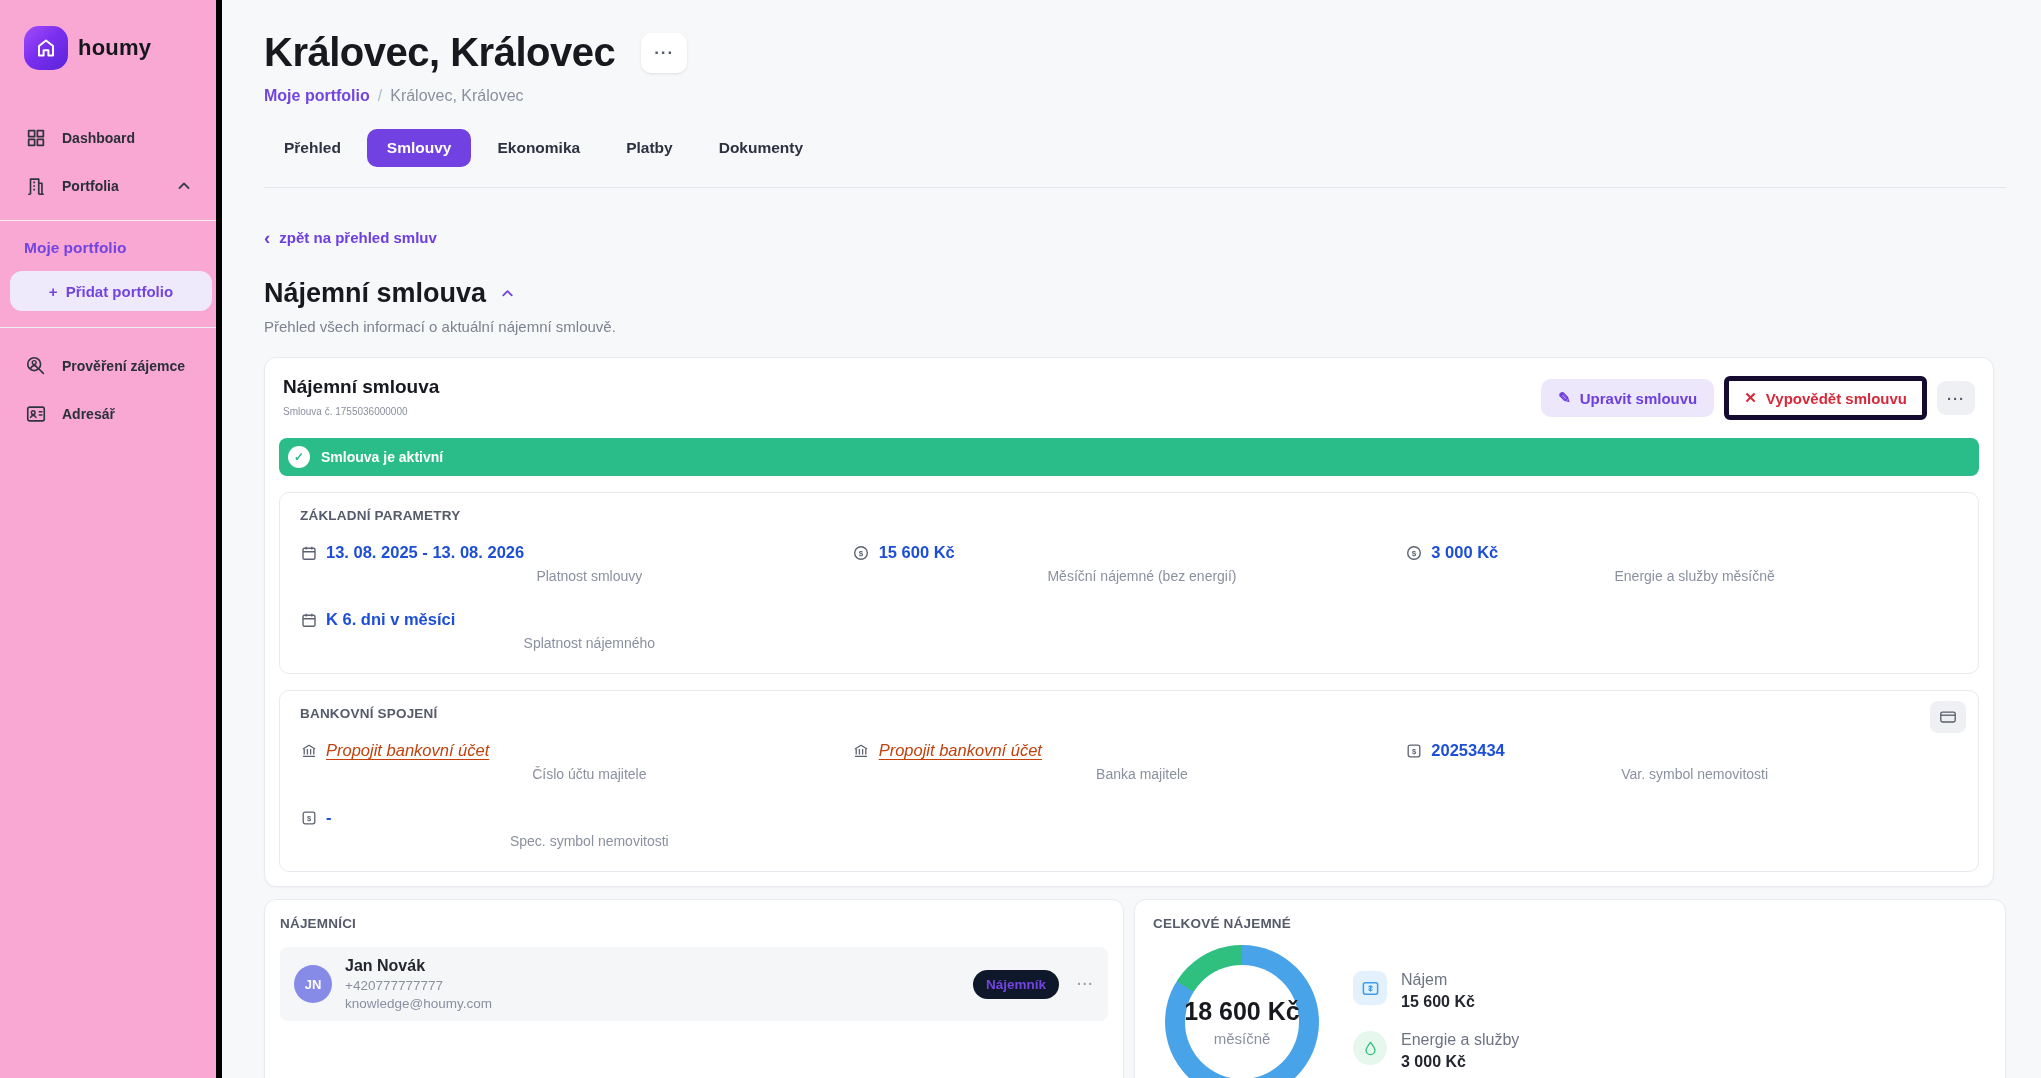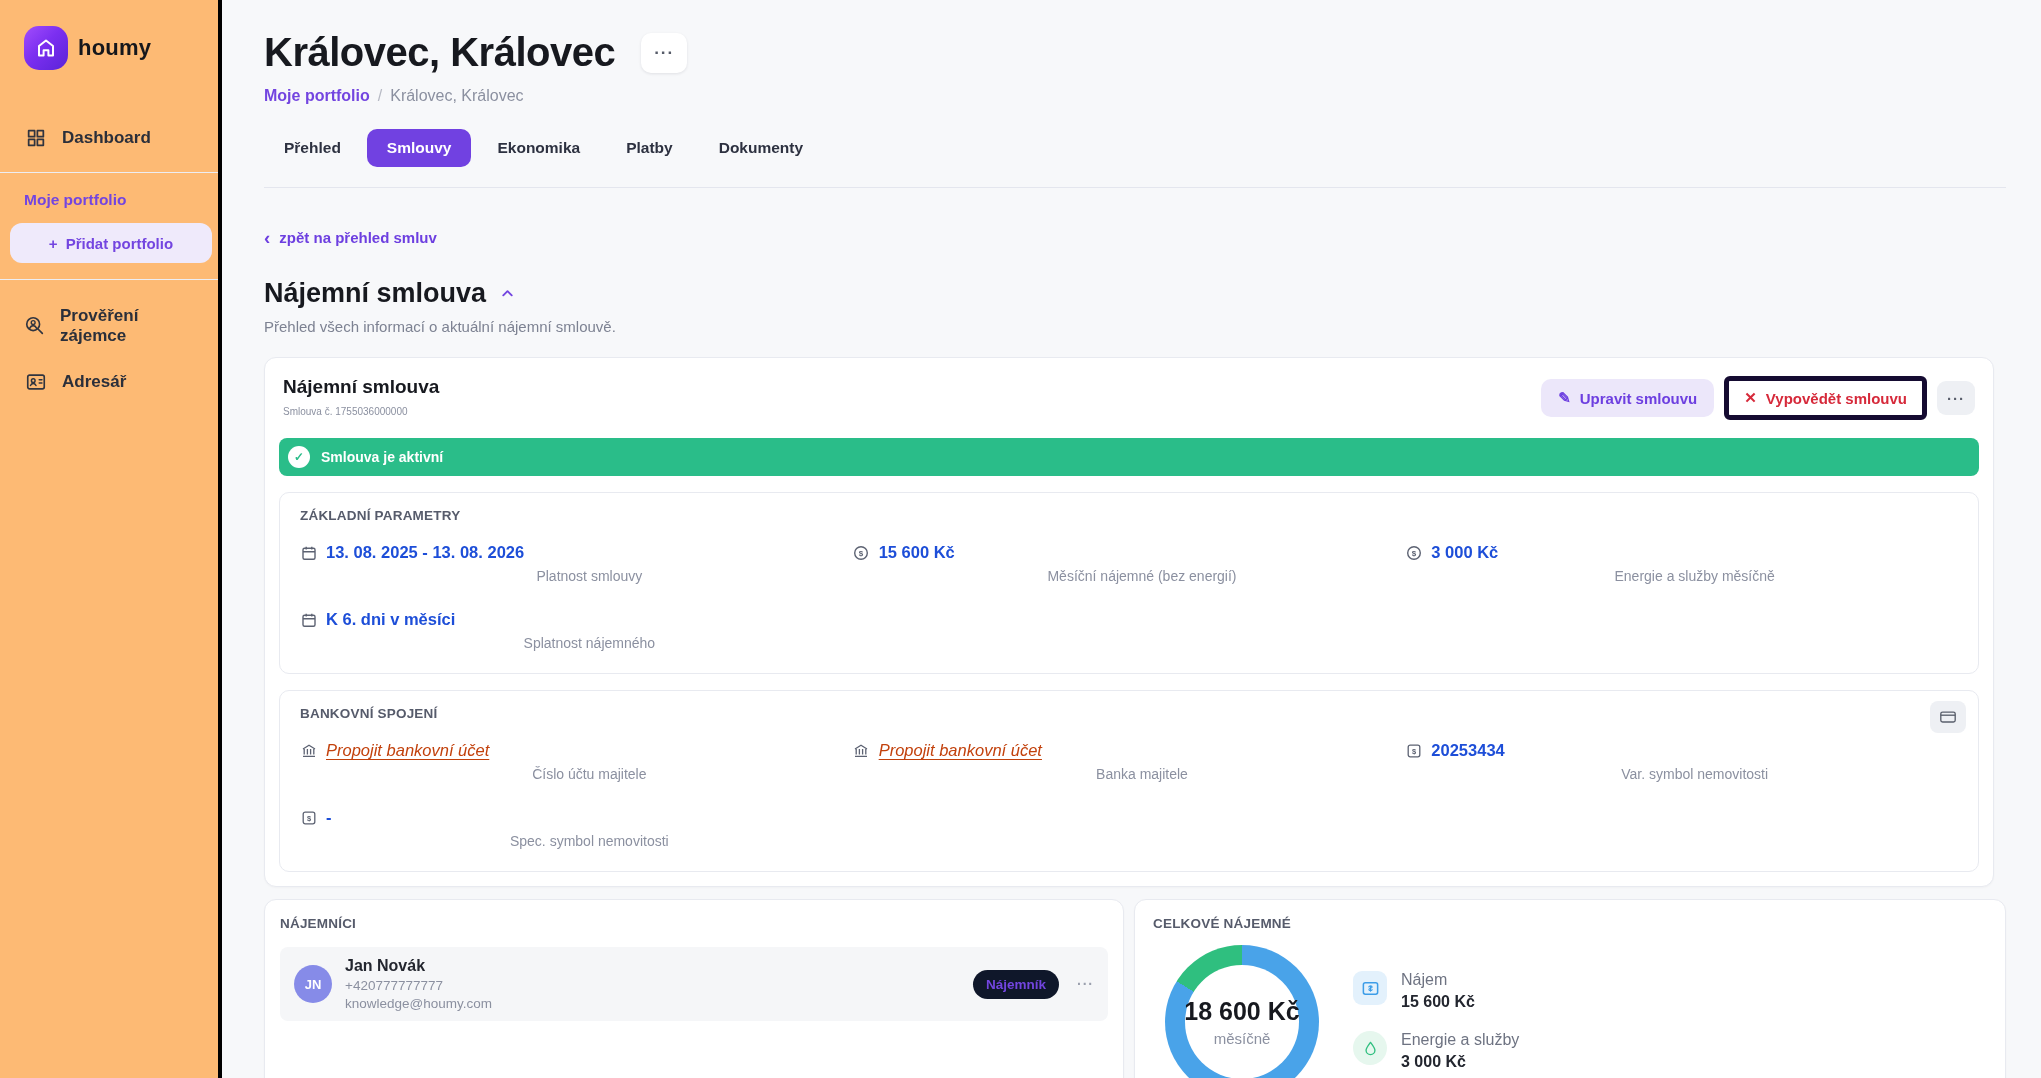--- a/index.html
+++ b/index.html
@@ -5,34 +5,34 @@
   * { box-sizing: border-box; margin: 0; padding: 0; }
   html,body { width:2041px; height:1078px; }
   body {
     font-family: "Liberation Sans", sans-serif;
     background:#f7f8fa; color:#23262f; overflow:hidden;
   }
   .app { display:flex; width:2041px; height:1078px; }
 
   
   .sidebar {
-    width:222px; min-width:222px; background:#fdba74;
-    border-right:4px solid #000000; height:100%;
+    width:222px; min-width:222px; background:#f9a8d4;
+    border-right:6px solid #000000; height:100%;
     padding:26px 0 16px 0; position:relative;
   }
   .logo-row { display:flex; align-items:center; gap:10px; padding:0 24px; margin-bottom:44px; }
   .logo-mark {
     width:44px; height:44px; border-radius:15px;
     background:linear-gradient(135deg,#a24dfc 0%,#7b2ff0 45%,#5a23d8 100%);
     display:flex; align-items:center; justify-content:center;
   }
   .logo-text { font-size:22px; font-weight:700; color:#15171c; letter-spacing:.2px; }
   .nav-item {
     display:flex; align-items:center; gap:14px; padding:12px 24px;
-    font-size:17px; font-weight:600; color:#2b2f3a; cursor:pointer;
+    font-size:14px; font-weight:600; color:#2b2f3a; cursor:pointer;
   }
   .nav-item .chev { margin-left:auto; display:flex; }
   .nav-icon { width:24px; height:24px; display:flex; align-items:center; justify-content:center; color:#30343f; }
   .side-divider { border-top:1px solid #edeef3; margin:10px 0 14px 0; }
   .sub-link { padding:4px 24px 14px 24px; font-size:15.5px; font-weight:600; color:#7345e0; cursor:pointer; }
   .add-portfolio {
     margin:0 10px 16px 10px; height:40px; border-radius:12px; background:#efeafb;
     display:flex; align-items:center; justify-content:center; gap:8px;
     color:#7345e0; font-size:15px; font-weight:700; cursor:pointer; border:none; width:202px;
   }
@@ -149,20 +149,33 @@
 
     <div class="nav-item">
       <span class="nav-icon">
         <svg width="22" height="22" viewBox="0 0 24 24">
             <path d="M4 4h6.5v6.5H4zM13.5 4H20v6.5h-6.5zM4 13.5h6.5V20H4zM13.5 13.5H20V20h-6.5z" fill="none" stroke="currentColor" stroke-width="1.9" stroke-linejoin="round"></path>
           </svg>
       </span>
       <span>Dashboard</span>
     </div>
 
+    <div class="nav-item">
+      <span class="nav-icon">
+        <svg width="22" height="22" viewBox="0 0 24 24">
+            <path d="M6 21V4.5h9V21M6 21H3.5M15 21h5.5M15 9h3.5v12M9 8h2M9 12h2M9 16h2" fill="none" stroke="currentColor" stroke-width="1.8" stroke-linejoin="round"></path>
+          </svg>
+      </span>
+      <span>Portfolia</span>
+      <span class="chev">
+        <svg width="16" height="16" viewBox="0 0 16 16">
+            <path d="M3.5 10l4.5-4.5L12.5 10" fill="none" stroke="#3a3f4b" stroke-width="1.8" stroke-linecap="round" stroke-linejoin="round"></path>
+          </svg>
+      </span>
+    </div>
 
     <div class="side-divider"></div>
 
     <div class="sub-link">Moje portfolio</div>
 
     <button class="add-portfolio">
       <span>+</span>
       <span>Přidat portfolio</span>
     </button>
 

